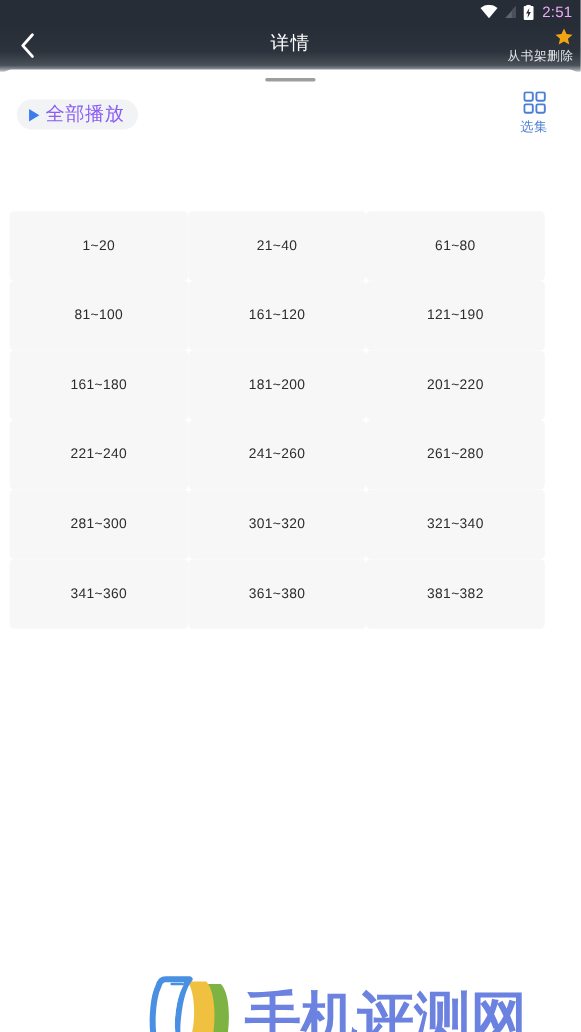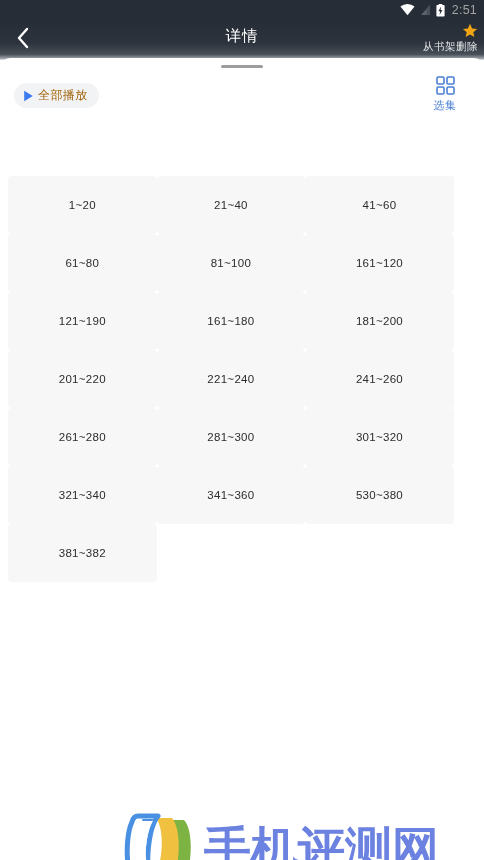--- a/index.html
+++ b/index.html
@@ -27,21 +27,21 @@
     justify-content: flex-end;
     padding-right: 7px;
     box-sizing: border-box;
   }
   #status-bar .sb-icon {
     margin-left: 5px;
     display: flex;
     align-items: center;
   }
   #status-time {
-    color: #a3a3a3;
+    color: #f0abfc;
     font-size: 12.5px;
     margin-left: 7px;
     letter-spacing: 0.2px;
   }
 
   
   #app-bar {
     position: absolute;
     top: 20px; left: 0;
     width: 484px;
@@ -119,22 +119,22 @@
     display: flex;
     align-items: center;
     background: #f2f3f5;
     border-radius: 13px;
     padding: 0 11px 0 9px;
     box-sizing: border-box;
     cursor: pointer;
   }
   #play-all-button .play-icon { line-height: 0; margin-right: 4px; }
   #play-all-button .pa-label {
-    font-size: 12px;
-    color: #a16207;
+    font-size: 16px;
+    color: #8b5cf6;
     letter-spacing: 0.4px;
   }
   #select-episodes-button {
     position: absolute;
     right: 14px;
     top: 8px;
     width: 50px;
     display: flex;
     flex-direction: column;
     align-items: center;
@@ -269,23 +269,20 @@
   </div>
 
   <div id="range-grid">
       <div class="range-cell">
         <span class="range-label">1~20</span>
       </div>
       <div class="range-cell">
         <span class="range-label">21~40</span>
       </div>
       <div class="range-cell">
-        <span class="range-label">41~60</span>
-      </div>
-      <div class="range-cell">
         <span class="range-label">61~80</span>
       </div>
       <div class="range-cell">
         <span class="range-label">81~100</span>
       </div>
       <div class="range-cell">
         <span class="range-label">161~120</span>
       </div>
       <div class="range-cell">
         <span class="range-label">121~190</span>
@@ -314,21 +311,21 @@
       <div class="range-cell">
         <span class="range-label">301~320</span>
       </div>
       <div class="range-cell">
         <span class="range-label">321~340</span>
       </div>
       <div class="range-cell">
         <span class="range-label">341~360</span>
       </div>
       <div class="range-cell">
-        <span class="range-label">530~380</span>
+        <span class="range-label">361~380</span>
       </div>
       <div class="range-cell">
         <span class="range-label">381~382</span>
       </div>
     </div>
 
   <div id="watermark">
     <span id="watermark-logo">
       <svg width="74" height="80" viewBox="0 0 74 80">
         <path d="M62 12 C68 18 70 34 68 52 C66 66 60 74 50 75 L32 75 C42 72 47 62 49 48 C51 32 49 18 44 12 Z" fill="#7cb342"></path>

